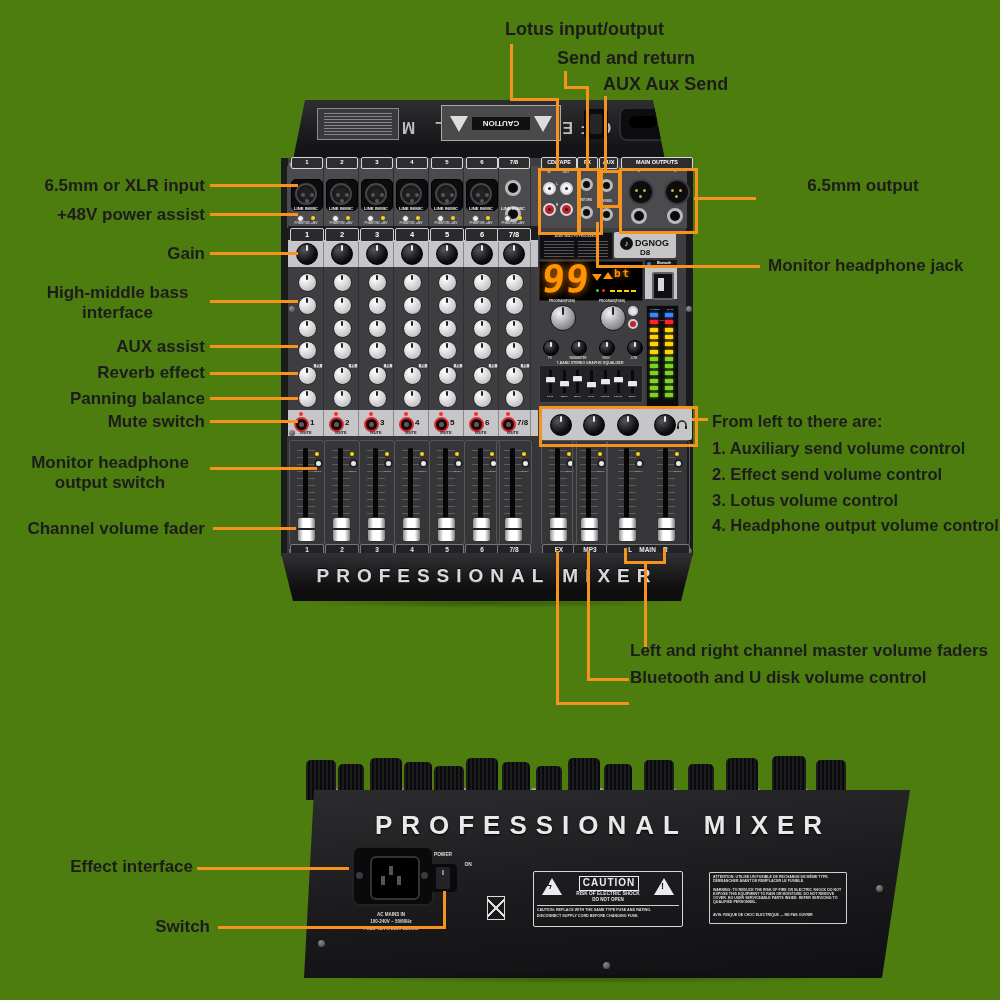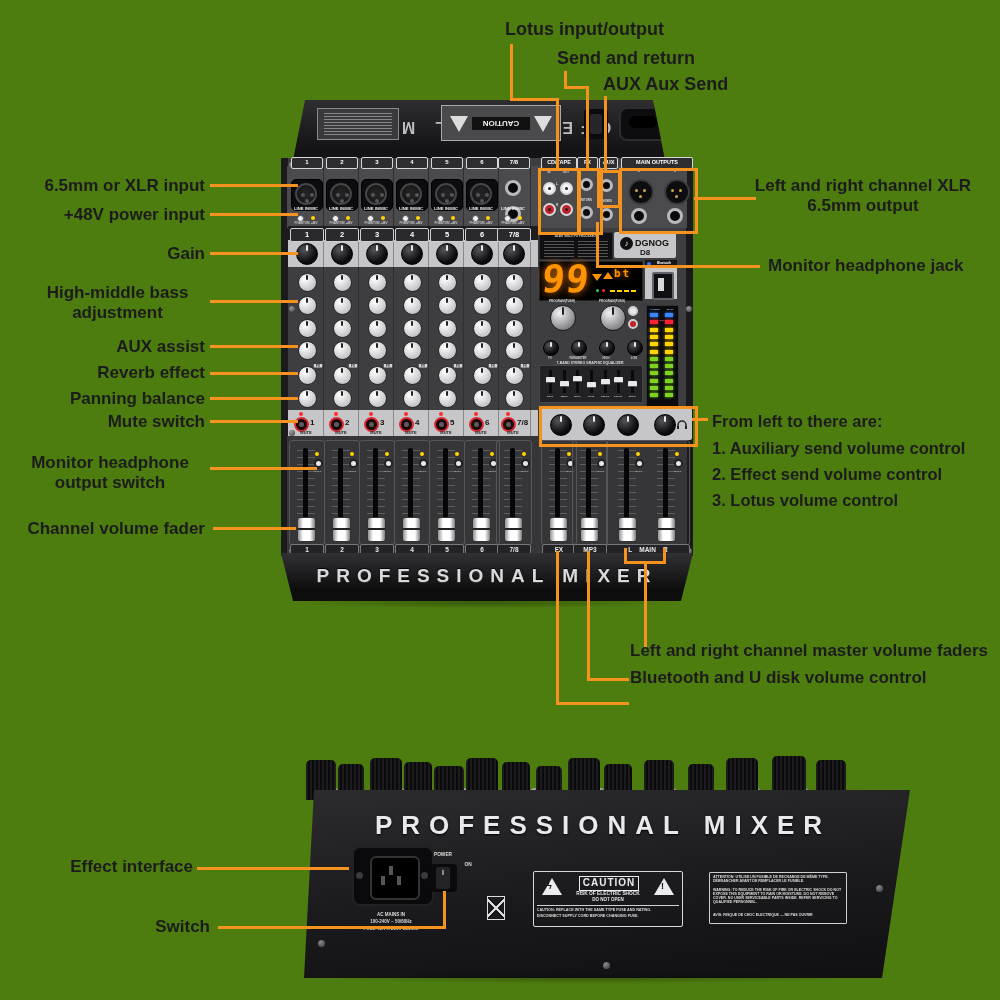--- a/index.html
+++ b/index.html
@@ -14,46 +14,46 @@
 </head>
 <body>
 
 <div id="stage">
 
   <div class="cl cl-top" style="left:505px;top:19px;">Lotus input/output</div>
   <div class="cl cl-top" style="left:557px;top:48px;">Send and return</div>
   <div class="cl cl-top" style="left:603px;top:74px;">AUX Aux Send</div>
 
   <div class="cl r" style="left:10px;top:176px;width:195px;">6.5mm or XLR input</div>
-  <div class="cl r" style="left:10px;top:205px;width:195px;">+48V power input</div>
+  <div class="cl r" style="left:10px;top:205px;width:195px;">+48V power assist</div>
   <div class="cl r" style="left:10px;top:244px;width:195px;">Gain</div>
   <div class="cl c" style="left:30px;top:283px;width:175px;">
     <div>High-middle bass</div>
-    <div>adjustment</div>
+    <div>interface</div>
   </div>
   <div class="cl r" style="left:10px;top:337px;width:195px;">AUX assist</div>
   <div class="cl r" style="left:10px;top:363px;width:195px;">Reverb effect</div>
   <div class="cl r" style="left:10px;top:389px;width:195px;">Panning balance</div>
   <div class="cl r" style="left:10px;top:412px;width:195px;">Mute switch</div>
   <div class="cl c" style="left:15px;top:453px;width:190px;">
     <div>Monitor headphone</div>
     <div>output switch</div>
   </div>
   <div class="cl r" style="left:10px;top:519px;width:195px;">Channel volume fader</div>
 
   <div class="cl c" style="left:753px;top:176px;width:220px;">
-    <div>Left and right channel XLR</div>
     <div>6.5mm output</div>
   </div>
   <div class="cl" style="left:768px;top:256px;">Monitor headphone jack</div>
 
   <div class="cl cl-list" style="left:712px;top:411px;">From left to there are:</div>
   <div class="cl cl-list" style="left:712px;top:438px;">1. Auxiliary send volume control</div>
   <div class="cl cl-list" style="left:712px;top:464px;">2. Effect send volume control</div>
   <div class="cl cl-list" style="left:712px;top:490px;">3. Lotus volume control</div>
+  <div class="cl cl-list" style="left:712px;top:515px;">4. Headphone output volume control</div>
 
   <div class="cl" style="left:630px;top:641px;">Left and right channel master volume faders</div>
   <div class="cl" style="left:630px;top:668px;">Bluetooth and U disk volume control</div>
 
   <div class="cl r" style="left:45px;top:857px;width:148px;">Effect interface</div>
   <div class="cl r" style="left:100px;top:917px;width:110px;">Switch</div>
 <div style="position: absolute; left: 281px; top: 100px; width: 412px; height: 60px; clip-path: polygon(24px 0px, 372px 0px, 384px 60px, 12px 60px); background: linear-gradient(rgb(46, 46, 48), rgb(20, 20, 22) 80%);">
       <div style="position: absolute; left: 20px; top: 16px; width: 372px; height: 20px; transform: rotate(180deg); color: rgb(189, 189, 191); font-weight: bold; font-size: 16px; letter-spacing: 8px; text-align: center;">PROFESSIONAL MIXER</div>
       <div style="position: absolute; left: 36px; top: 8px; width: 80px; height: 30px; background: rgb(58, 58, 60); border: 1px solid rgb(138, 138, 140);">
         <div style="position: absolute; left: 6px; top: 4px; width: 68px; height: 22px; background-image: repeating-linear-gradient(rgb(154, 154, 156) 0px, rgb(154, 154, 156) 1px, transparent 1px, transparent 3px); opacity: 0.8;"></div>

